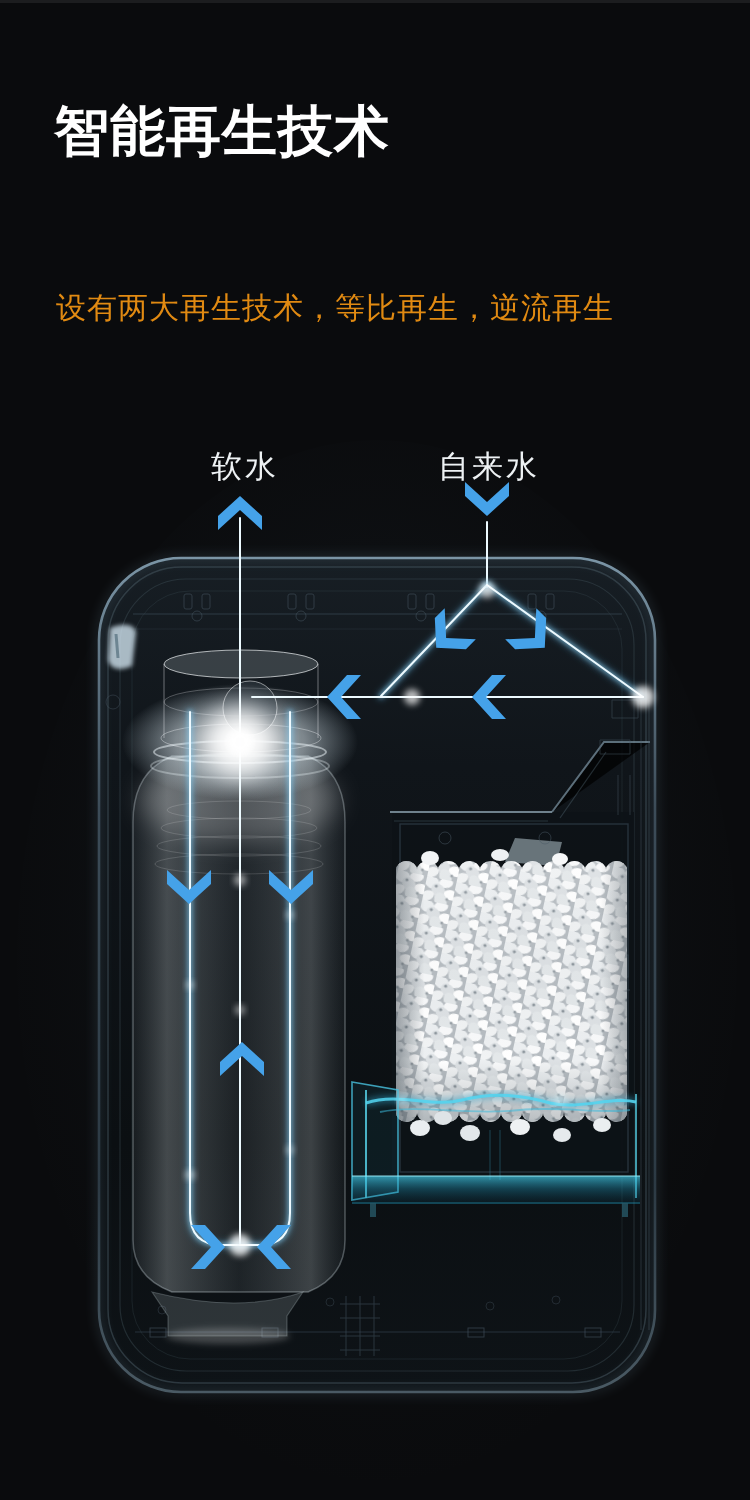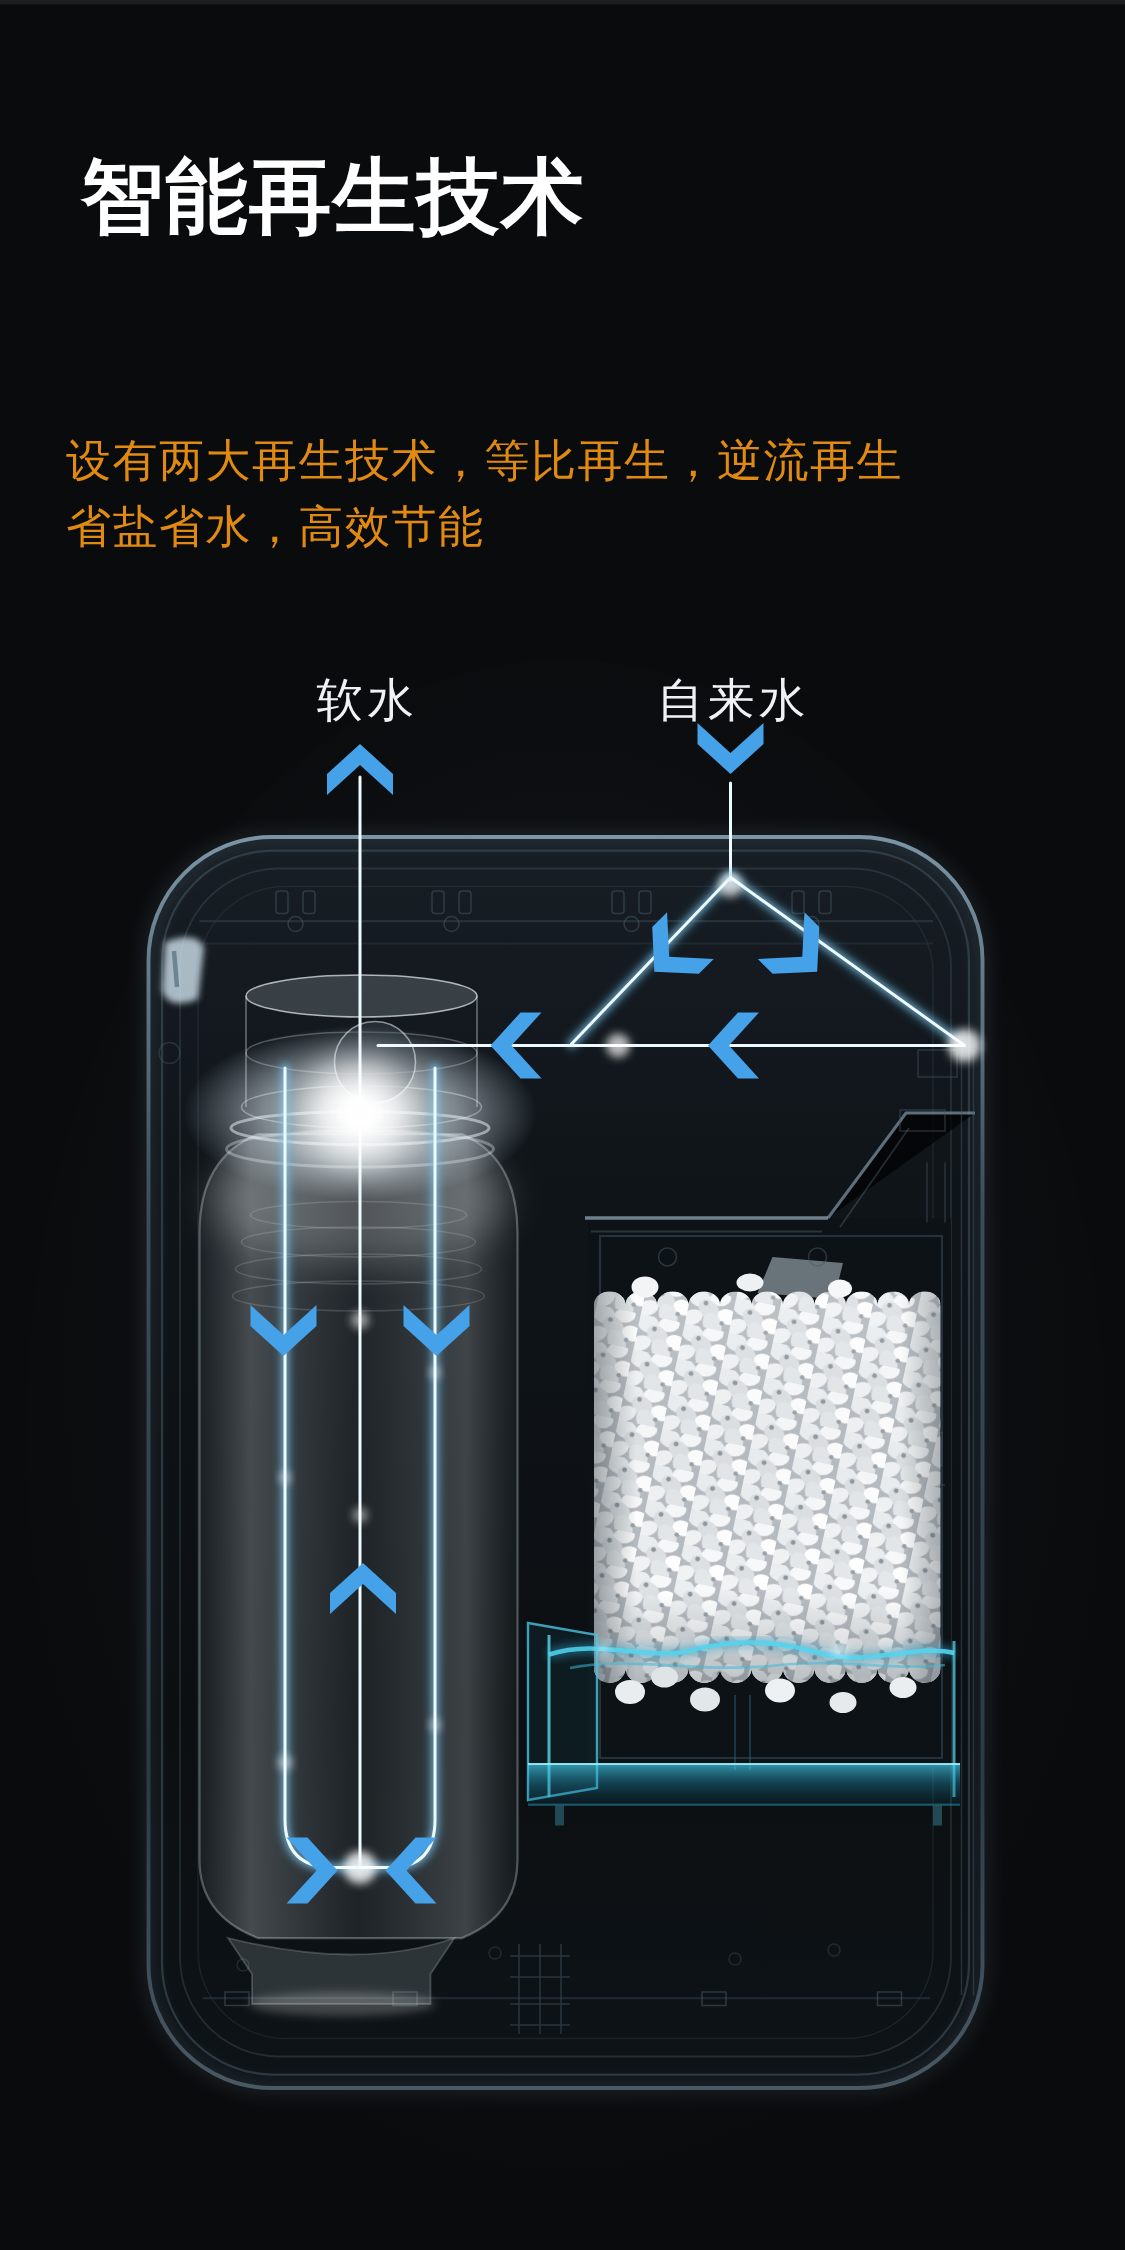--- a/index.html
+++ b/index.html
@@ -1,21 +1,21 @@
 <!DOCTYPE html>
 <html><head>
 <meta charset="utf-8">
 <style>
   html,body{margin:0;padding:0;background:#000;}
   .page{position:relative;width:750px;height:1500px;background:#0a0b0d;overflow:hidden;
         font-family:"Liberation Sans","DejaVu Sans",sans-serif;}
   .topstrip{position:absolute;top:0;left:0;width:750px;height:3px;background:#1c1d1f;}
   .title{position:absolute;left:54px;top:92px;color:#ffffff;font-weight:bold;
          font-size:55px;line-height:78px;letter-spacing:1px;white-space:nowrap;}
-  .subtitle{position:absolute;left:44px;top:286px;color:#E18A12;
+  .subtitle{position:absolute;left:56px;top:286px;color:#E18A12;
             font-size:30px;line-height:44px;letter-spacing:1px;white-space:nowrap;}
   svg.diagram{position:absolute;left:0;top:0;width:750px;height:1500px;}
   .flowlabel{fill:#eef2f4;font-size:31px;letter-spacing:3px;font-family:"Liberation Sans","DejaVu Sans",sans-serif;}
   .pipeOuter{stroke:rgba(80,160,205,0.30);stroke-width:9;fill:none;stroke-linecap:round;filter:url(#blur3);}
   .pipeMid{stroke:rgba(150,215,245,0.55);stroke-width:4.5;fill:none;stroke-linecap:round;filter:url(#blur2);}
   .pipeCore{stroke:#edfaff;stroke-width:2;fill:none;stroke-linecap:round;}
   .frameInner{fill:none;stroke:#45565f;}
   .detail{stroke:#4a5a66;fill:none;}
 </style>
 </head>
@@ -23,21 +23,20 @@
 
 <div class="page">
   <div class="topstrip"></div>
 
   <div class="title">
     <div>智能再生技术</div>
   </div>
 
   <div class="subtitle">
     <div>设有两大再生技术，等比再生，逆流再生</div>
-    <div>省盐省水，高效节能</div>
   </div>
 
   <svg class="diagram" viewBox="0 0 750 1500">
     <defs>
       <filter id="blur2" x="-40%" y="-40%" width="180%" height="180%">
           <feGaussianBlur stdDeviation="2"></feGaussianBlur>
         </filter>
       <filter id="blur3" x="-40%" y="-40%" width="180%" height="180%">
           <feGaussianBlur stdDeviation="3"></feGaussianBlur>
         </filter>

